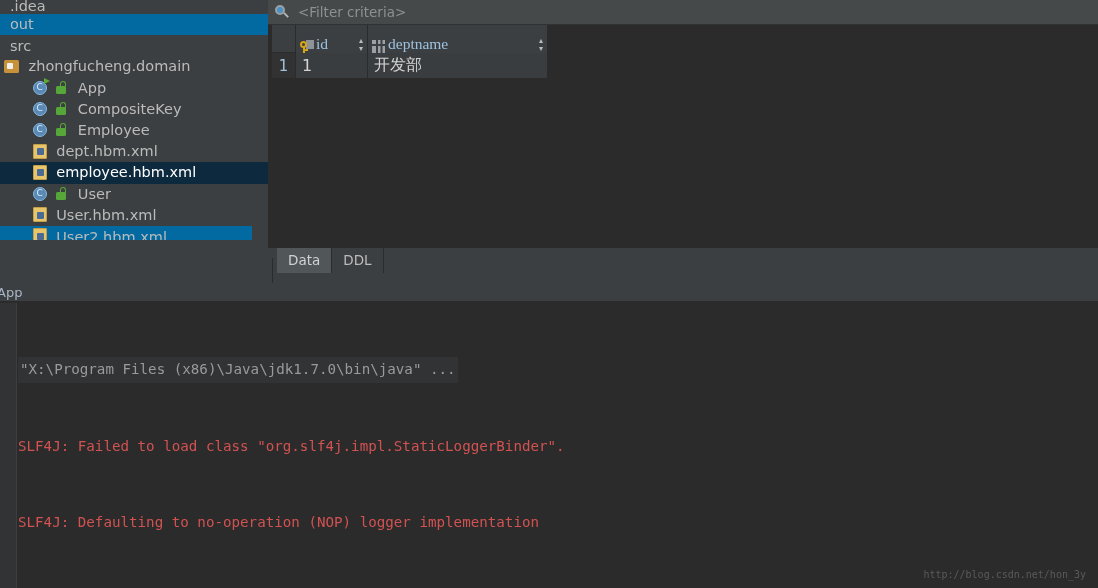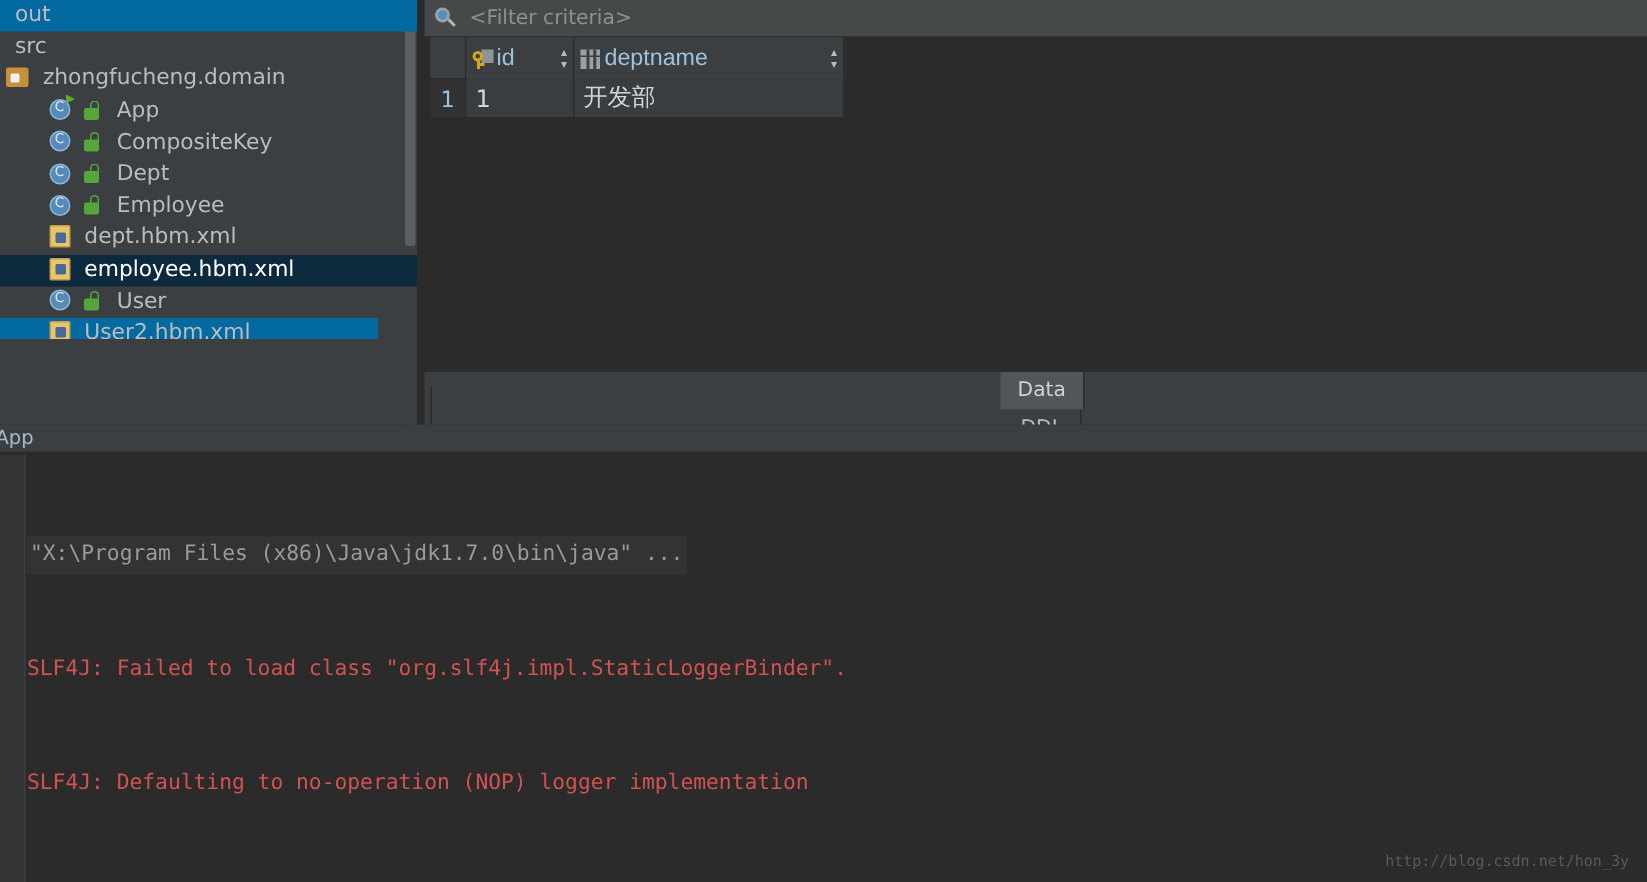--- a/index.html
+++ b/index.html
@@ -58,21 +58,21 @@
     position:absolute; right:1px; top:18px; width:7px; height:146px;
     background:#5b5f61; border-radius:2px;
   }
   #tree-scroll-track {
     position:absolute; right:0; top:0; width:9px; height:283px;
     background:#3c3f41;
   }
 
   
   #data-panel {
-    position:absolute; left:283px; top:0; right:0; height:283px;
+    position:absolute; left:268px; top:0; right:0; height:283px;
     background:#2b2b2b;
   }
   #filter-bar {
     position:absolute; left:0; top:0; right:0; height:25px;
     background:#45494a; border-bottom:1px solid #2f3232;
     display:flex; align-items:center; padding-left:5px;
   }
   #filter-icon { width:17px; height:17px; position:relative; flex:0 0 auto; }
   #filter-icon .lens { position:absolute; left:2px; top:1px; width:10px; height:10px;
         border:2px solid #9aa0a4; border-radius:50%; background:#4a90c4; }
@@ -85,24 +85,24 @@
 
   #grid-wrap { position:absolute; left:0; top:25px; right:0; bottom:36px;
     background:#2b2b2b; }
   #grid { position:absolute; left:4px; top:0; }
   .grid-head {
     display:flex; height:28px; background:#3c3f41;
     border-bottom:1px solid #2b2b2b;
   }
   .gh-rownum { width:24px; background:#3c3f41; border-right:1px solid #2b2b2b; }
   .gh-cell {
-    display:flex; align-items:center; height:28px;
+    display:flex; align-items:flex-end; height:28px;
     background:#3c3f41; color:#9dc2e0; font-size:15.5px;
     padding:0 4px; border-right:1px solid #2b2b2b;
-    font-family:Liberation Sans, sans-serif; position:relative;
+    font-family:Liberation Serif, serif; position:relative;
   }
   .gh-cell .colicon { width:13px; height:13px; margin-right:3px; position:relative;
     flex:0 0 auto; }
   .colicon.tbl { background:#9aa0a4; }
   .colicon.tbl::after { content:""; position:absolute; left:0; top:4px;
     width:13px; height:1.5px; background:#3c3f41;
     box-shadow:4px 0 0 -0.5px #3c3f41 inset; }
   .colicon.tbl::before { content:""; position:absolute; left:4px; top:0;
     width:1.5px; height:13px; background:#3c3f41;
     box-shadow:4.5px 0 0 #3c3f41; }
@@ -129,21 +129,21 @@
     background:#3a3d3f; color:#d4d4d4; font-size:16px;
     padding:0 6px; border-right:1px solid #2b2b2b;
     font-family:"DejaVu Sans", sans-serif;
   }
   .c-id { width:72px; }
   .c-dept { width:180px; }
 
   #grid-tabs {
     position:absolute; left:0; bottom:0; right:0; height:36px;
     background:#3c3f41; border-top:1px solid #2b2b2b;
-    display:flex; align-items:center; padding-left:9px;flex-direction:column;
+    display:flex; align-items:flex-start; padding-left:9px;
   }
   .gtab {
     height:25px; line-height:25px; padding:0 11px;
     color:#bbbbbb; font-size:13.5px; border-right:1px solid #2b2b2b;
     font-family:"DejaVu Sans", sans-serif;
   }
   .gtab.active { background:#515658; color:#cfd2d4; }
   #grid-tabs-divider {
     position:absolute; left:4px; bottom:0; width:1px; height:25px;
     background:#2b2b2b;
@@ -186,20 +186,23 @@
 </head>
 <body>
 
 <div id="root">
 
   <div id="project-tree">
     <div id="tree-scroll-track">
       <div id="tree-scrollbar"></div>
     </div>
 
+    <div class="tree-row partial-top">
+      <span class="tlabel ind1">.idea</span>
+    </div>
 
     <div class="tree-row sel-grey">
       <span class="tlabel ind1">out</span>
     </div>
 
     <div class="tree-row">
       <span class="tlabel ind1">src</span>
     </div>
 
     <div class="tree-row">
@@ -214,26 +217,20 @@
       <span class="tlabel">App</span>
     </div>
 
     <div class="tree-row">
       <span style="display:inline-block;width:24px"></span>
       <span class="ic ic-cls">C</span>
       <span class="ic ic-lock"><i class="shackle"></i><i class="body"></i></span>
       <span class="tlabel">CompositeKey</span>
     </div>
 
-    <div class="tree-row">
-      <span style="display:inline-block;width:24px"></span>
-      <span class="ic ic-cls">C</span>
-      <span class="ic ic-lock"><i class="shackle"></i><i class="body"></i></span>
-      <span class="tlabel">Dept</span>
-    </div>
 
     <div class="tree-row">
       <span style="display:inline-block;width:24px"></span>
       <span class="ic ic-cls">C</span>
       <span class="ic ic-lock"><i class="shackle"></i><i class="body"></i></span>
       <span class="tlabel">Employee</span>
     </div>
 
     <div class="tree-row">
       <span style="display:inline-block;width:24px"></span>
@@ -247,20 +244,25 @@
       <span class="tlabel">employee.hbm.xml</span>
     </div>
 
     <div class="tree-row">
       <span style="display:inline-block;width:24px"></span>
       <span class="ic ic-cls">C</span>
       <span class="ic ic-lock"><i class="shackle"></i><i class="body"></i></span>
       <span class="tlabel">User</span>
     </div>
 
+    <div class="tree-row">
+      <span style="display:inline-block;width:24px"></span>
+      <span class="ic ic-xml"></span>
+      <span class="tlabel">User.hbm.xml</span>
+    </div>
 
 
     <div class="tree-row partial-bottom sel-grey" style="width:252px">
       <span style="display:inline-block;width:24px"></span>
       <span class="ic ic-xml"></span>
       <span class="tlabel">User2.hbm.xml</span>
     </div>
   </div>
 
   <div id="data-panel">

